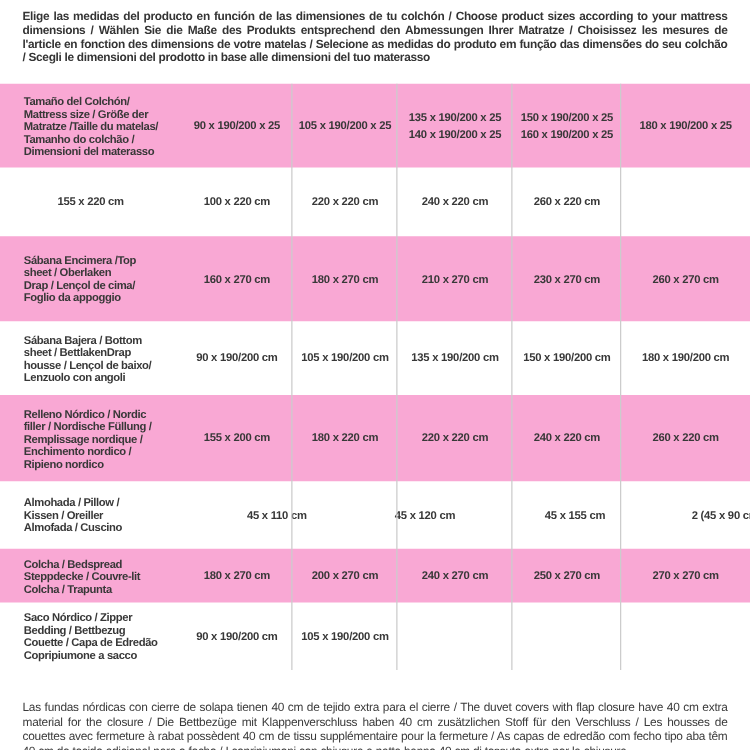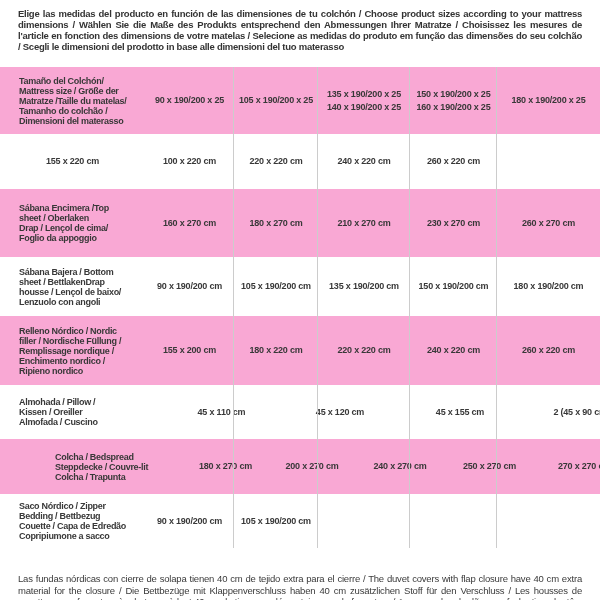--- a/index.html
+++ b/index.html
@@ -41,21 +41,21 @@
     align-items: center;
     width: 600px;
   }
   .trow.stripe { background: #f9a8d4; }
   .r1 { height: 67px; }
   .r2 { height: 55px; }
   .r3 { height: 68px; }
   .r4 { height: 59px; }
   .r5 { height: 69px; }
   .r6 { height: 54px; gap: 32px; }
-  .r7 { height: 55px; padding-left: 36px; }
+  .r7 { height: 43px; }
   .r8 { height: 54px; }
   .cell {
     font-size: 9px;
     font-weight: 700;
     letter-spacing: -0.2px;
     white-space: pre-line;
   }
   .cell.lbl {
     padding-left: 19px;
     padding-right: 3px;

